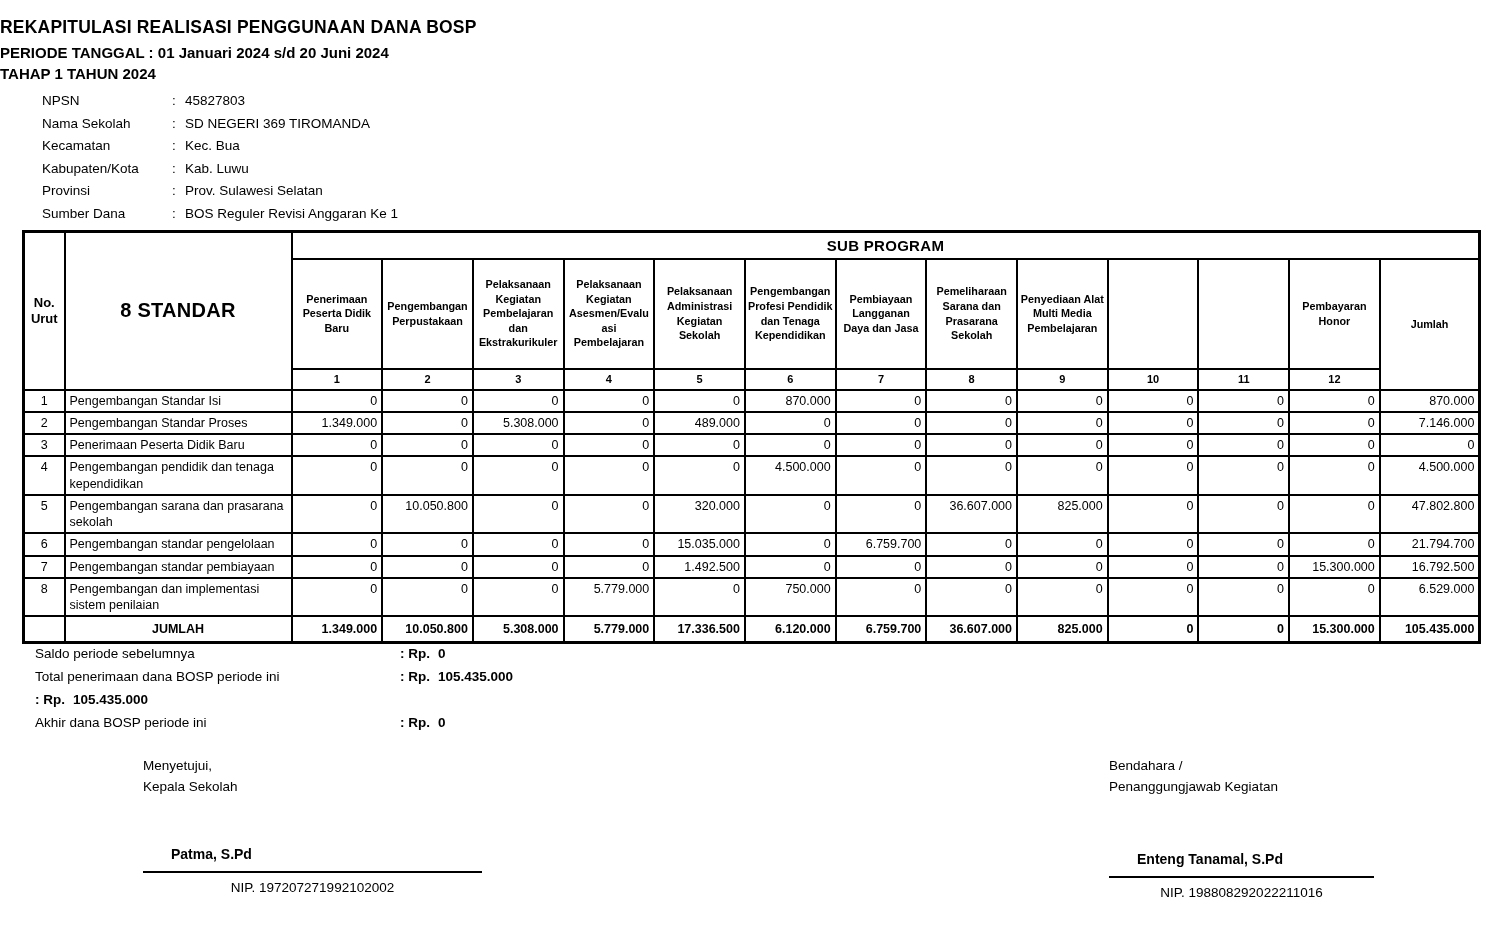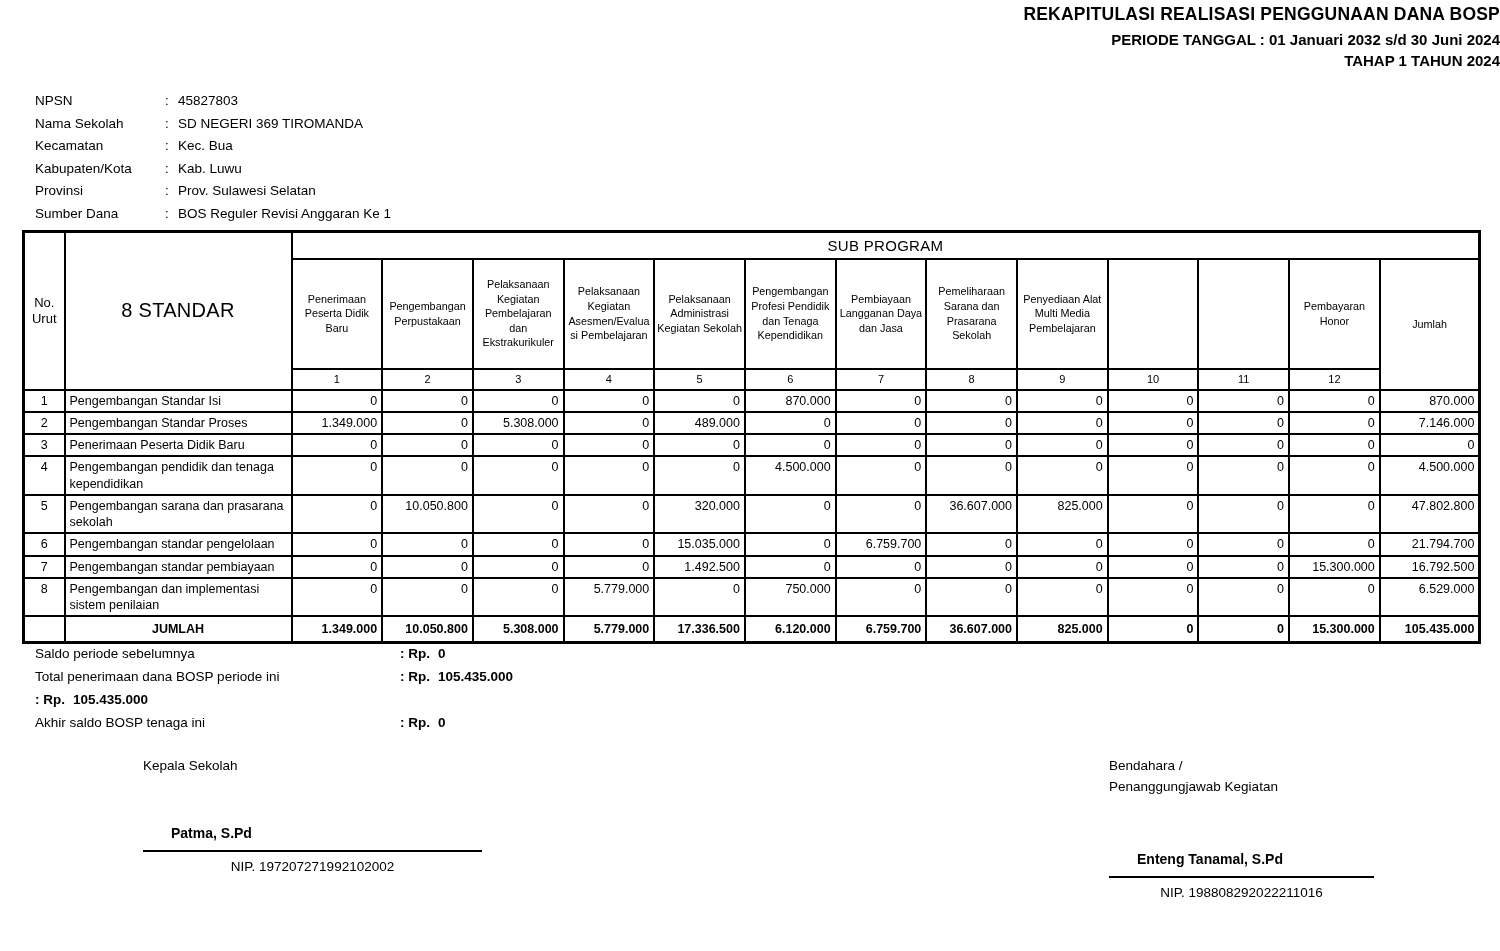--- a/index.html
+++ b/index.html
@@ -3,39 +3,39 @@
 <meta charset="utf-8">
 <style>
   * { margin:0; padding:0; box-sizing:border-box; }
   html,body { background:#fff; }
   .page {
     position:relative; width:1500px; height:951px; background:#ffffff;
     color:#000; font-family:"Liberation Sans", sans-serif; overflow:hidden;
   }
 
   
-  .title-block { position:absolute; top:4px; left:0; width:100%; text-align:right; font-weight:bold; }
+  .title-block { position:absolute; top:17px; left:0; width:100%; text-align:left; font-weight:bold; }
   .title-main { font-size:17.5px; letter-spacing:.2px; margin-bottom:6px; }
   .title-sub  { font-size:15px; margin-bottom:4px; }
 
   
-  .metadata { position:absolute; top:93px; left:35px; font-size:13.5px; }
+  .metadata { position:absolute; top:93px; left:42px; font-size:13.5px; }
   .meta-row { display:flex; height:22.5px; align-items:flex-start; }
   .meta-label { width:130px; }
   .meta-colon { width:8px; }
   .meta-value { margin-left:5px; }
 
   
   table.recap {
     position:absolute; top:230px; left:22px; width:1456px;
     border-collapse:collapse; table-layout:fixed;
     border:3px solid #000;
   }
   table.recap th, table.recap td { border:2px solid #000; }
-  thead th { font-weight:normal; text-align:center; vertical-align:middle; background:#fff;margin-top:35px; }
+  thead th { font-weight:bold; text-align:center; vertical-align:middle; background:#fff;margin-top:35px; }
   .th-no      { font-size:13px; line-height:1.25; padding:0 2px; }
   .th-standar { font-size:20px; letter-spacing:.3px; }
   .th-subprogram { font-size:15px; height:27px; letter-spacing:.3px; }
   .names-row th { font-size:10.8px; height:110px; padding:2px 2px; line-height:1.35; overflow-wrap:break-word; }
   .th-jumlah  { font-size:15px; }
   .nums-row th { font-size:11px; height:21px; }
 
   tbody td { font-size:12.5px; padding:2px 4px; vertical-align:top; line-height:1.3; overflow-wrap:break-word; }
   td.td-no   { text-align:center; }
   td.td-name { text-align:left; }
@@ -63,21 +63,21 @@
   .sign-right .sign-line { width:265px; }
   .sign-nip { margin-top:7px;text-align:center; }
 </style>
 </head>
 <body>
 
 <div class="page">
 
   <div class="title-block">
     <div class="title-main">REKAPITULASI REALISASI PENGGUNAAN DANA BOSP</div>
-    <div class="title-sub">PERIODE TANGGAL : 01 Januari 2032 s/d 30 Juni 2024</div>
+    <div class="title-sub">PERIODE TANGGAL : 01 Januari 2024 s/d 20 Juni 2024</div>
     <div class="title-sub">TAHAP 1 TAHUN 2024</div>
   </div>
 
   <div class="metadata">
     <div class="meta-row">
       <span class="meta-label">NPSN</span>
       <span class="meta-colon">:</span>
       <span class="meta-value">45827803</span>
     </div>
     <div class="meta-row">
@@ -327,27 +327,28 @@
     <div class="sum-row">
       <span class="sum-label">Total penerimaan dana BOSP periode ini</span>
       <span class="sum-rp"><span>:</span> <span>Rp.</span></span>
       <span class="sum-value">105.435.000</span>
     </div>
     <div class="sum-row">
       <span class="sum-rp"><span>:</span> <span>Rp.</span></span>
       <span class="sum-value">105.435.000</span>
     </div>
     <div class="sum-row">
-      <span class="sum-label">Akhir saldo BOSP tenaga ini</span>
+      <span class="sum-label">Akhir dana BOSP periode ini</span>
       <span class="sum-rp"><span>:</span> <span>Rp.</span></span>
       <span class="sum-value">0</span>
     </div>
   </div>
 
   <div class="sign-block sign-left">
+    <div class="sign-role">Menyetujui,</div>
     <div class="sign-role">Kepala Sekolah</div>
     <div class="sign-name">Patma, S.Pd</div>
     <div class="sign-line"></div>
     <div class="sign-nip">NIP. 197207271992102002</div>
   </div>
 
   <div class="sign-block sign-right">
     <div class="sign-role">Bendahara /</div>
     <div class="sign-role">Penanggungjawab Kegiatan</div>
     <div class="sign-name">Enteng Tanamal, S.Pd</div>

